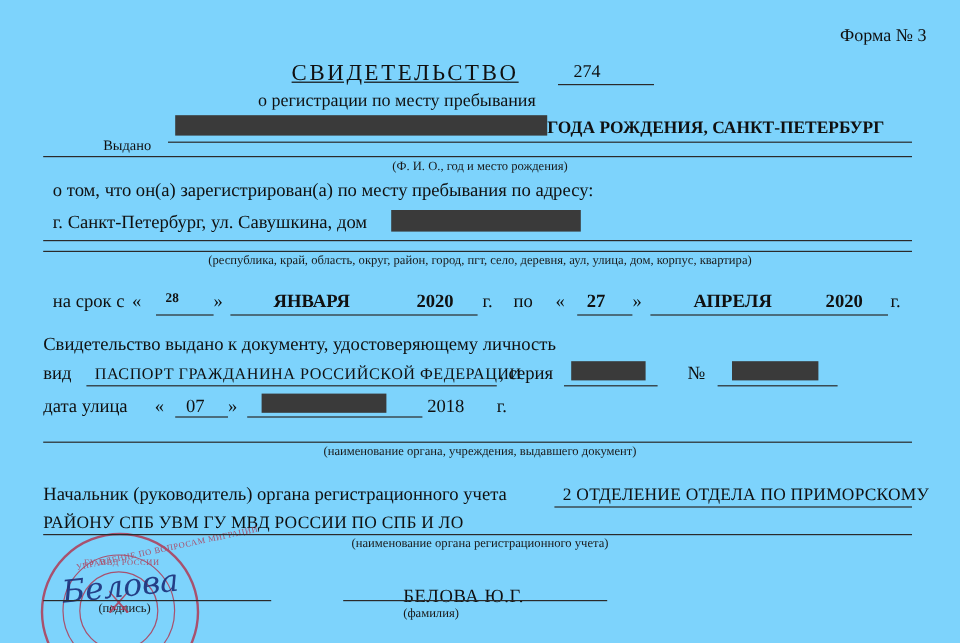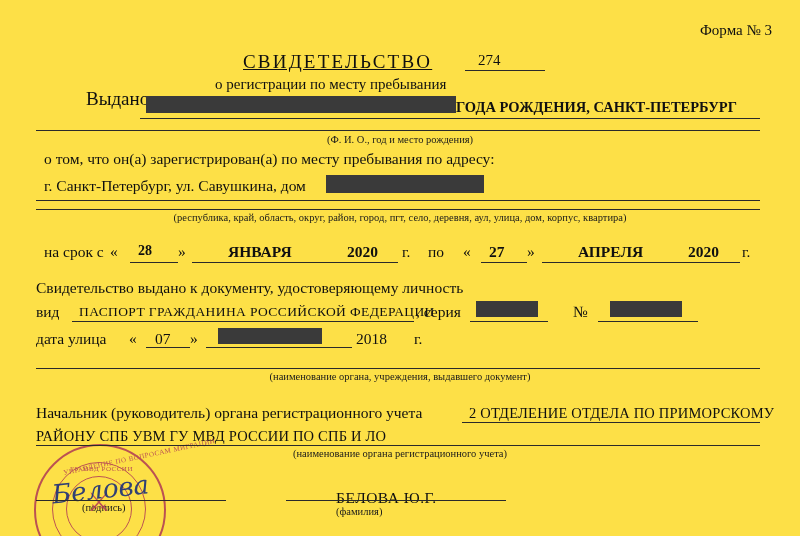--- a/index.html
+++ b/index.html
@@ -4,21 +4,21 @@
 <style>
   html, body {
     margin: 0;
     padding: 0;
     background: #ffffff;
   }
   #page {
     position: relative;
     width: 800px;
     height: 536px;
-    background: #fde047;
+    background: #7dd3fc;
     font-family: "Liberation Serif", serif;
     color: #101010;
     overflow: hidden;
   }
   .txt { position: absolute; white-space: nowrap; }
   .rule {
     position: absolute;
     border-bottom: 1px solid #2a2a2a;
     height: 0;
   }
@@ -51,22 +51,22 @@
     top: 52px;
     font-size: 15px;
   }
   #title-sub {
     left: 215px;
     top: 76px;
     font-size: 15px;
   }
   #issued-label {
     left: 86px;
-    top: 88px;
-    font-size: 19px;
+    top: 114px;
+    font-size: 12px;
     text-align: right;
   }
   #birth-city {
     left: 456px;
     top: 99px;
     font-size: 14.5px;
     font-weight: bold;
   }
   #fio-hint {
     left: 0; right: 0;
@@ -83,21 +83,21 @@
     font-size: 15.5px;
   }
   #addr-hint {
     left: 0; right: 0;
     top: 212px;
   }
 
   
   #term-from-label { left: 44px; top: 243px; font-size: 15.5px; }
   #q1 { left: 110px; top: 243px; font-size: 15.5px; }
-  #day-from { left: 138px; top: 243px; font-size: 14px; font-weight: bold; }
+  #day-from { left: 138px; top: 243px; font-size: 11px; font-weight: bold; }
   #q2 { left: 178px; top: 243px; font-size: 15.5px; }
   #month-from { left: 228px; top: 243px; font-size: 15.5px; font-weight: bold; }
   #year-from { left: 347px; top: 243px; font-size: 15.5px; font-weight: bold; }
   #g1 { left: 402px; top: 243px; font-size: 15.5px; }
   #to-label { left: 428px; top: 243px; font-size: 15.5px; }
   #q3 { left: 463px; top: 243px; font-size: 15.5px; }
   #day-to { left: 489px; top: 243px; font-size: 15.5px; font-weight: bold; }
   #q4 { left: 527px; top: 243px; font-size: 15.5px; }
   #month-to { left: 578px; top: 243px; font-size: 15.5px; font-weight: bold; }
   #year-to { left: 688px; top: 243px; font-size: 15.5px; font-weight: bold; }

